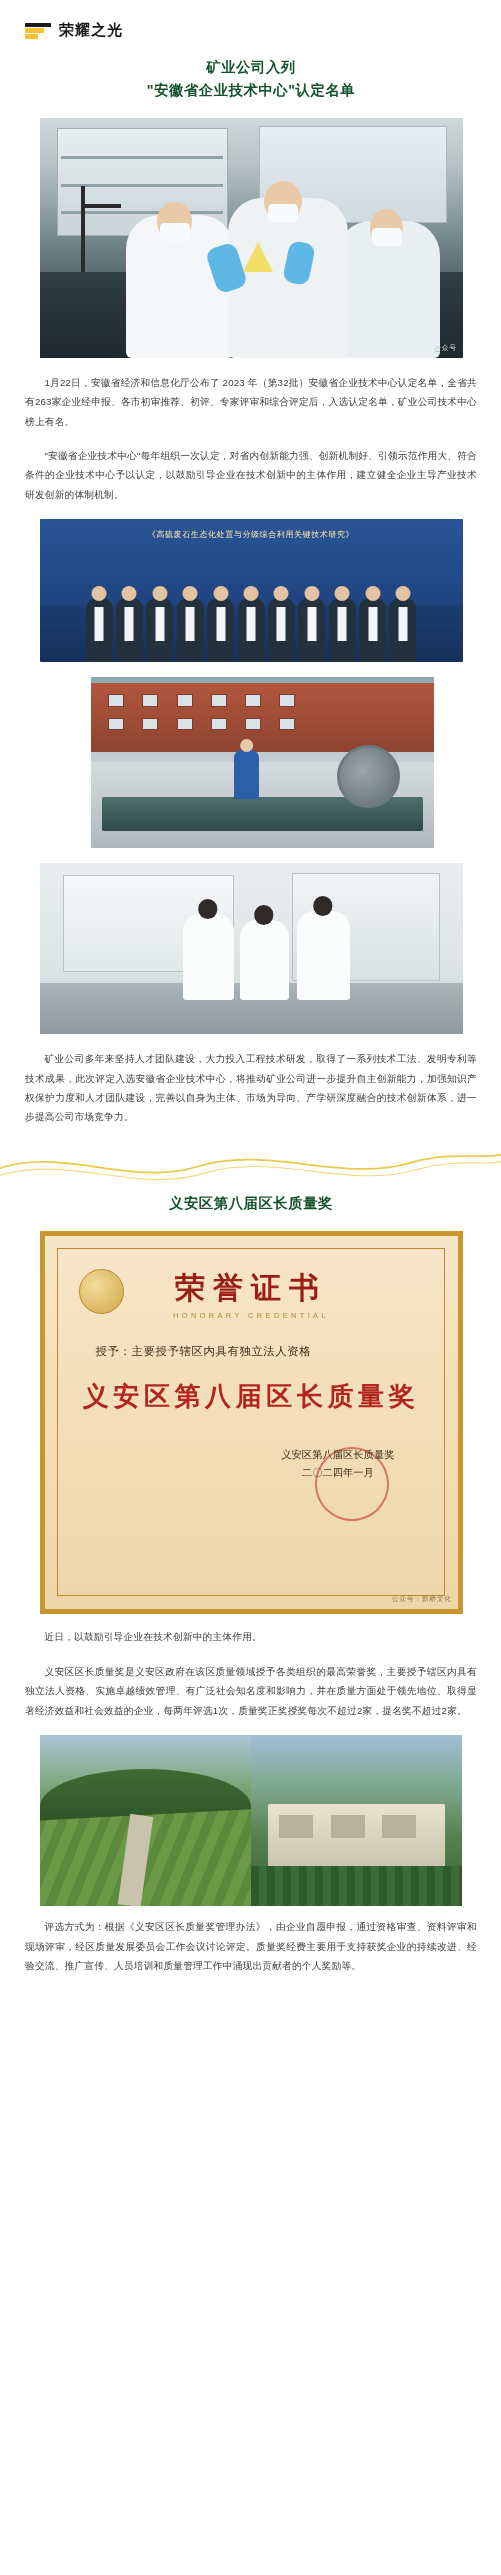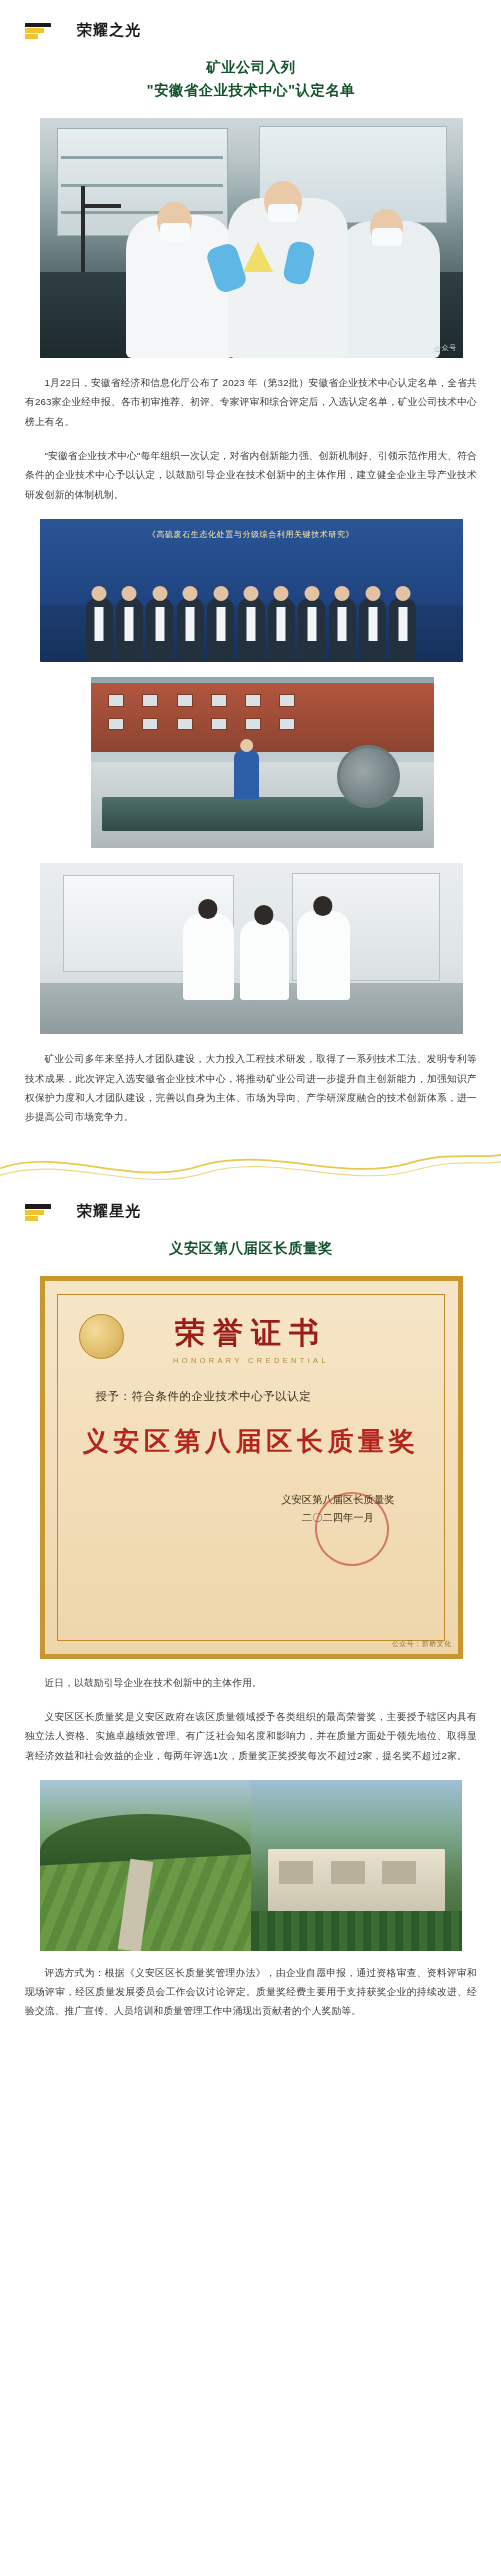--- a/index.html
+++ b/index.html
@@ -39,21 +39,20 @@
     background: #f5c518;
   }
   .banner-mark .bar.b1 { top: 1.1px; width: 26px; background: #1b1b1b; }
   .banner-mark .bar.b2 { top: 6.9px; width: 19.4px; background: #f2c230; }
   .banner-mark .bar.b3 { top: 12.6px; width: 12.6px; background: #f2c230; }
   .section-title {
     font-size: 15px;
     font-weight: bold;
     color: #1a1a1a;
     letter-spacing: 1.1px;
-    margin-left: 18px;
   }
 
   
   .wave-divider {
     width: 100%;
     height: 40px;
     margin: 10.3px 0 0 0;
     display: block;
   }
 
@@ -451,39 +450,31 @@
     <div class="coat c3"></div>
   </div>
 
   <div class="body-text">矿业公司多年来坚持人才团队建设，大力投入工程技术研发，取得了一系列技术工法、发明专利等技术成果，此次评定入选安徽省企业技术中心，将推动矿业公司进一步提升自主创新能力，加强知识产权保护力度和人才团队建设，完善以自身为主体、市场为导向、产学研深度融合的技术创新体系，进一步提高公司市场竞争力。</div>
 
   <svg class="wave-divider" viewBox="0 0 879 70" preserveAspectRatio="none">
     <path d="M0,46 C110,8 230,80 350,42 C470,6 600,72 720,36 C790,16 840,30 879,22" fill="none" stroke="#e9c84a" stroke-width="3"></path>
     <path d="M0,58 C120,22 240,92 360,54 C480,18 610,84 730,48 C800,28 845,42 879,34" fill="none" stroke="#f1d97f" stroke-width="2"></path>
   </svg>
 
-  <div class="section-banner">
-    <div class="banner-mark">
-      <div class="bar b1"></div>
-      <div class="bar b2"></div>
-      <div class="bar b3"></div>
-    </div>
-    <div class="section-title">荣耀星光</div>
-  </div>
 
   <div class="article-title">
     <span>义安区第八届区长质量奖</span>
   </div>
 
   <div class="cert-wrap">
     <div class="cert-inner"></div>
     <div class="cert-badge"></div>
     <div class="cert-title">荣誉证书</div>
     <div class="cert-sub-en">HONORARY CREDENTIAL</div>
-    <div class="cert-line1">授予：符合条件的企业技术中心予以认定</div>
+    <div class="cert-line1">授予：主要授予辖区内具有独立法人资格</div>
     <div class="cert-award">义安区第八届区长质量奖</div>
     <div class="cert-stamp"></div>
     <div class="cert-issuer">
       <div>义安区第八届区长质量奖</div>
       <div>二〇二四年一月</div>
     </div>
     <div class="watermark" style="color:rgba(120,90,40,0.8); text-shadow:none;">公众号：新桥文化</div>
   </div>
 
   <div class="body-text">近日，以鼓励引导企业在技术创新中的主体作用。</div>

